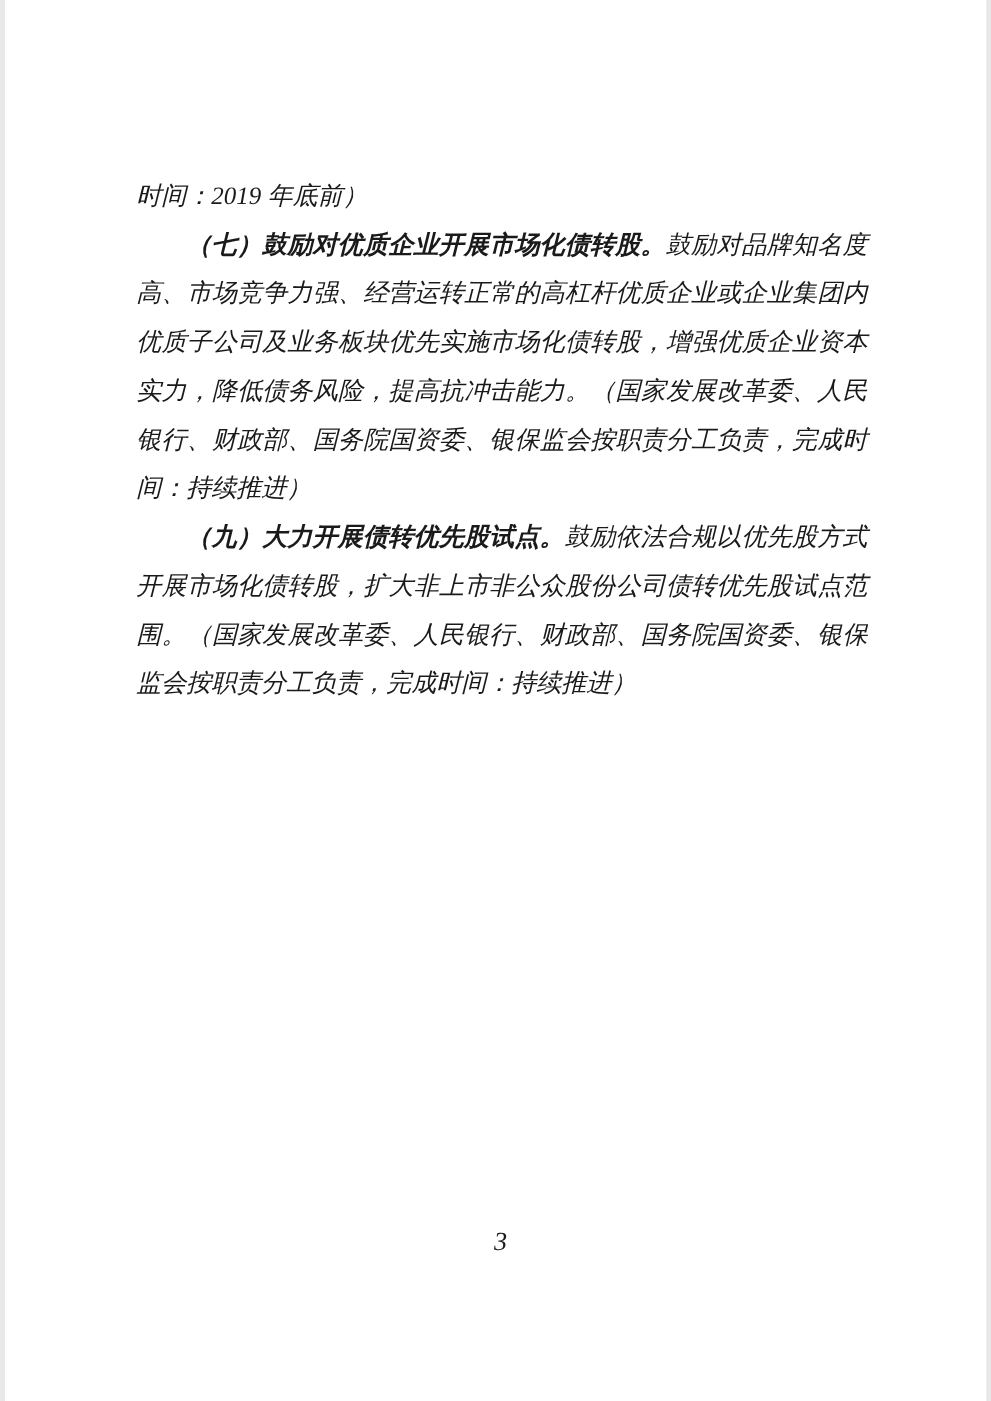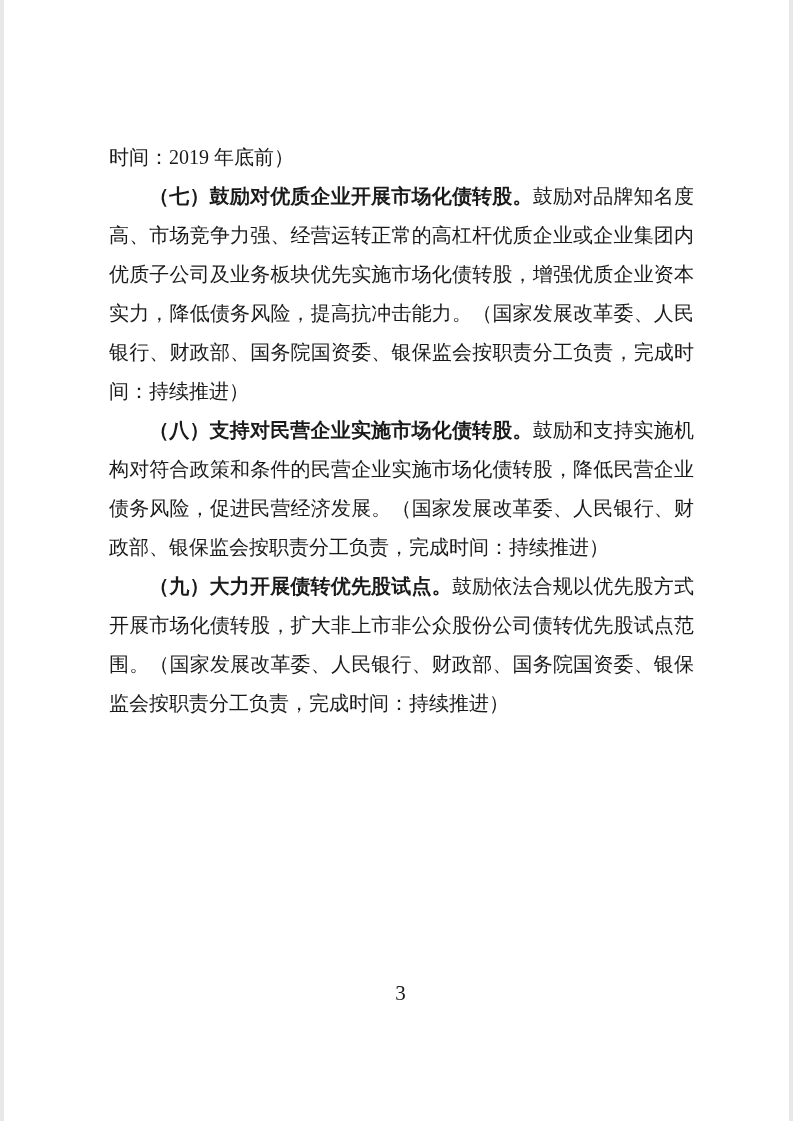--- a/index.html
+++ b/index.html
@@ -8,20 +8,21 @@
     background: #e8e8e8;
   }
   .page {
     position: relative;
     width: 785px;
     height: 1121px;
     margin: 0 auto;
     background: #ffffff;
     overflow: hidden;
     box-sizing: border-box;
+    font-style: italic;
   }
   .content {
     position: absolute;
     left: 105px;
     top: 138px;
     width: 585px;
     font-family: "Liberation Serif", "DejaVu Serif", serif;
     font-size: 20px;
     line-height: 39px;
     color: #1a1a1a;
@@ -53,21 +54,20 @@
 </style>
 </head>
 <body>
 
 <div class="page">
   <div class="content">
     <p class="para">时间：2019 年底前）</p>
 
     <p class="para indent"><span class="lead">（七）鼓励对优质企业开展市场化债转股。</span><span>鼓励对品牌知名度高、市场竞争力强、经营运转正常的高杠杆优质企业或企业集团内优质子公司及业务板块优先实施市场化债转股，增强优质企业资本实力，降低债务风险，提高抗冲击能力。（国家发展改革委、人民银行、财政部、国务院国资委、银保监会按职责分工负责，完成时间：持续推进）</span></p>
 
-    <p class="para indent"><span class="lead">（八）支持对民营企业实施市场化债转股。</span><span>鼓励和支持实施机构对符合政策和条件的民营企业实施市场化债转股，降低民营企业债务风险，促进民营经济发展。（国家发展改革委、人民银行、财政部、银保监会按职责分工负责，完成时间：持续推进）</span></p>
 
     <p class="para indent"><span class="lead">（九）大力开展债转优先股试点。</span><span>鼓励依法合规以优先股方式开展市场化债转股，扩大非上市非公众股份公司债转优先股试点范围。（国家发展改革委、人民银行、财政部、国务院国资委、银保监会按职责分工负责，完成时间：持续推进）</span></p>
 
   </div>
 
   <div class="footer">
     <span>3</span>
   </div>
 </div>
 

